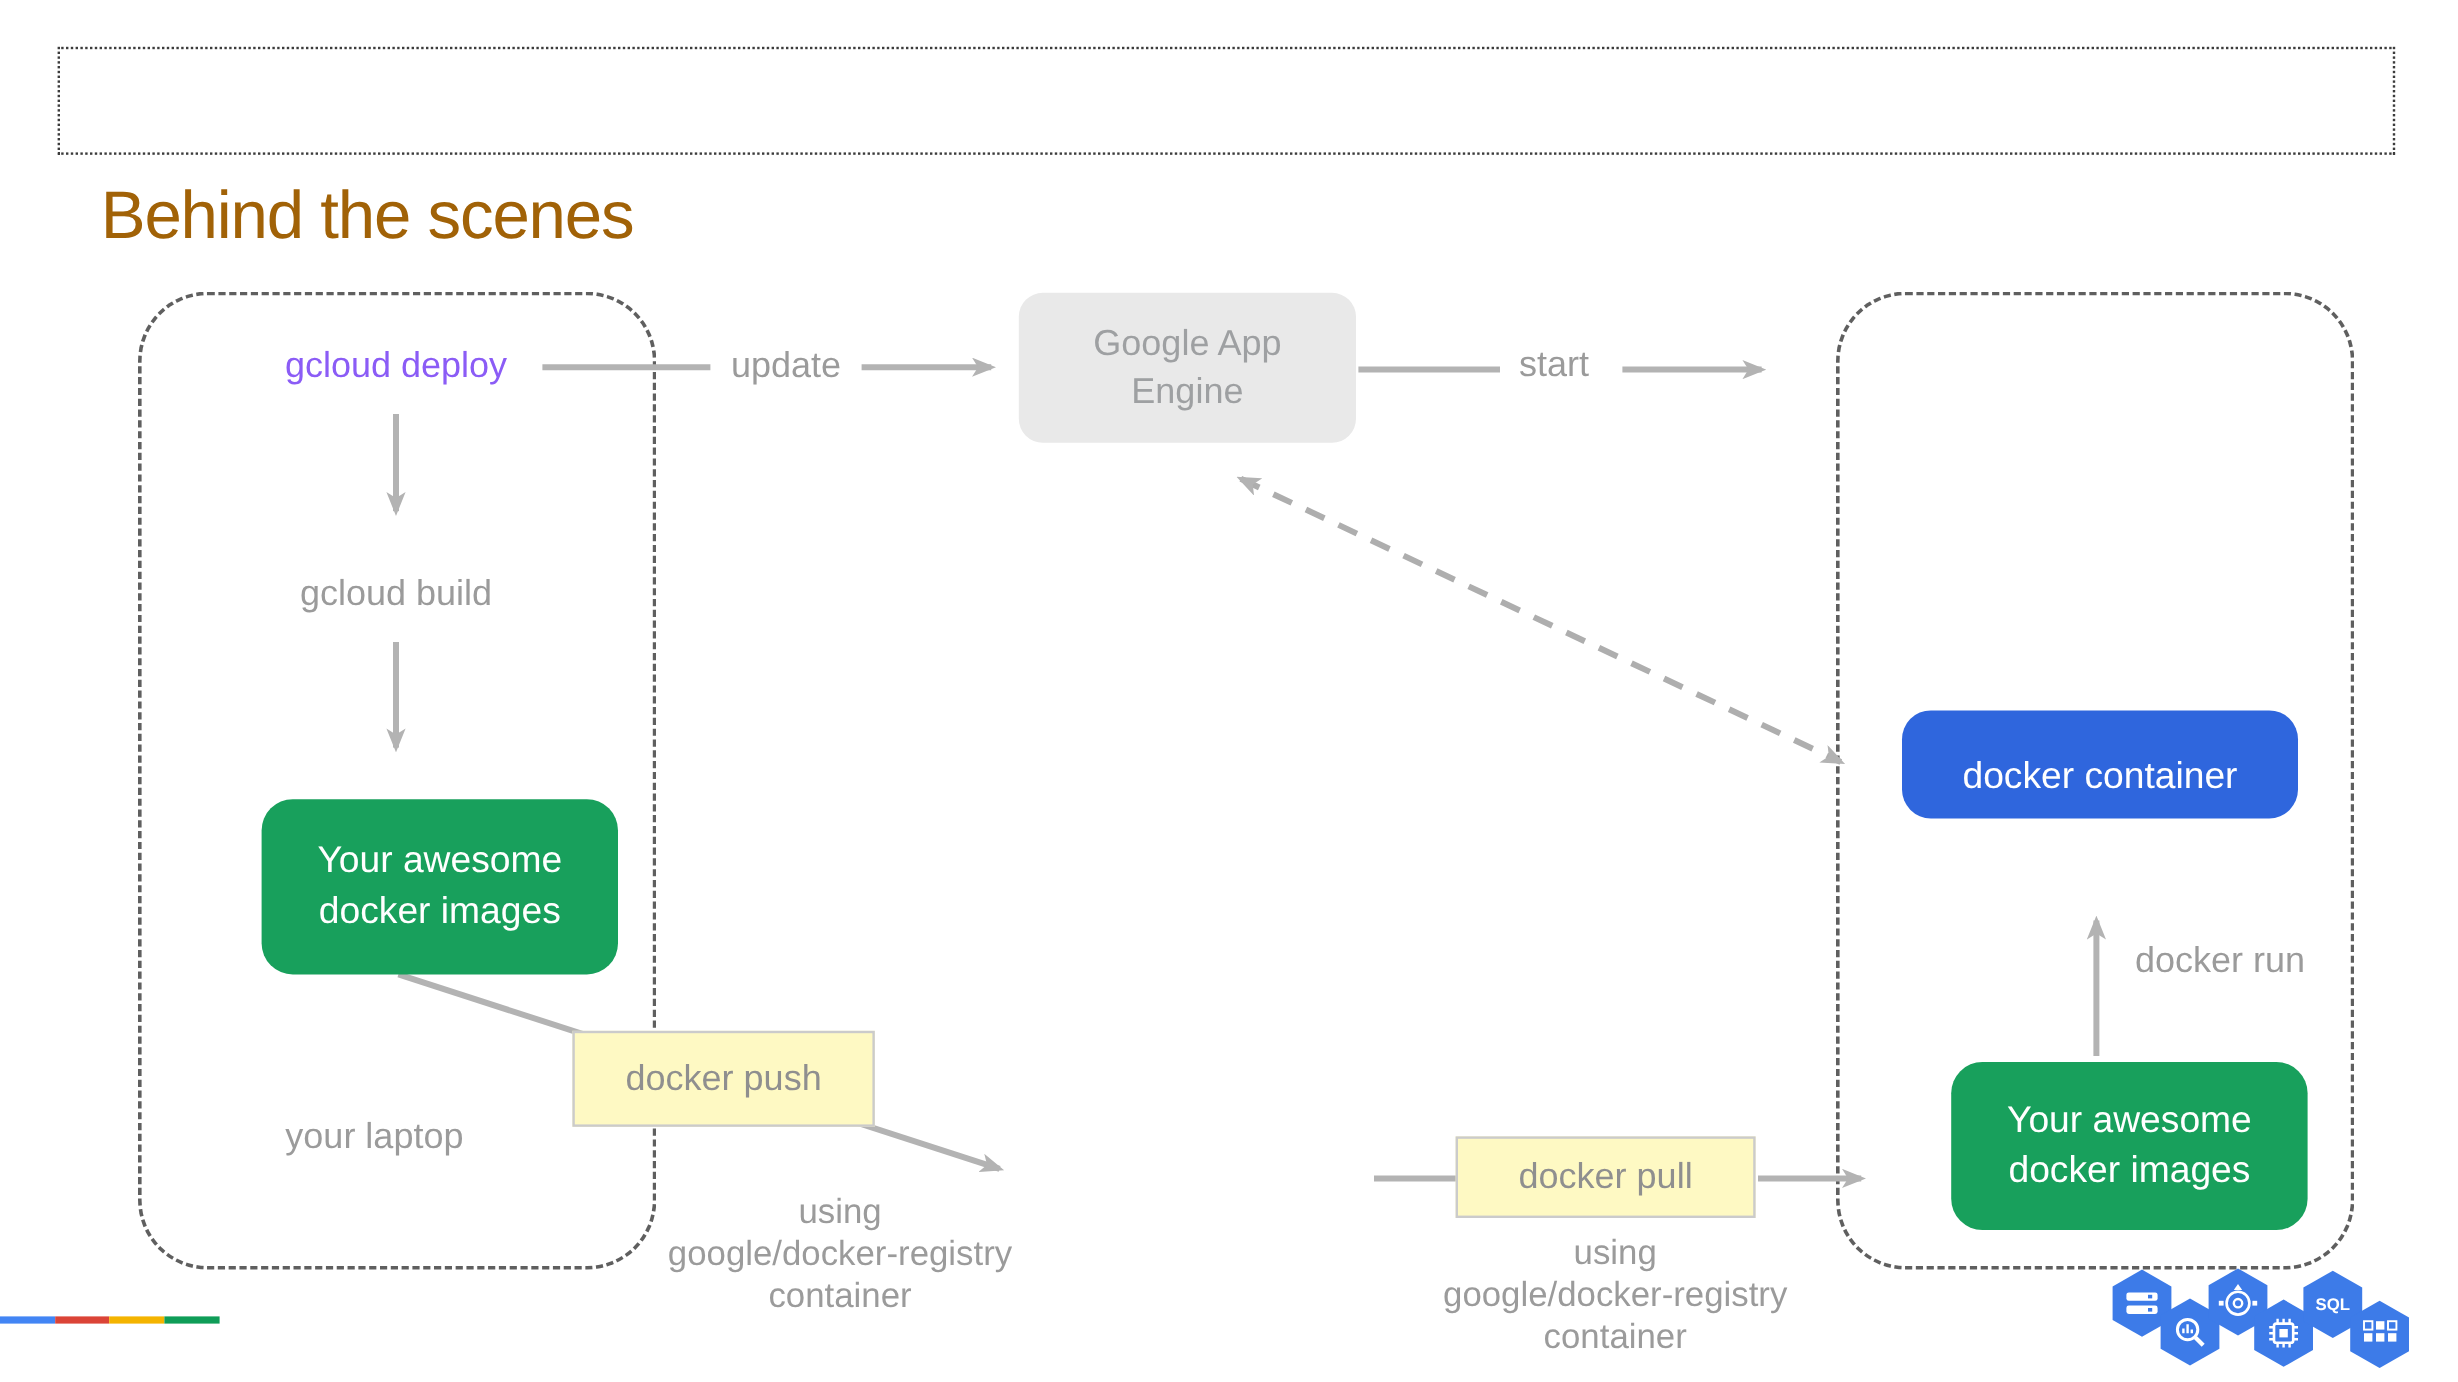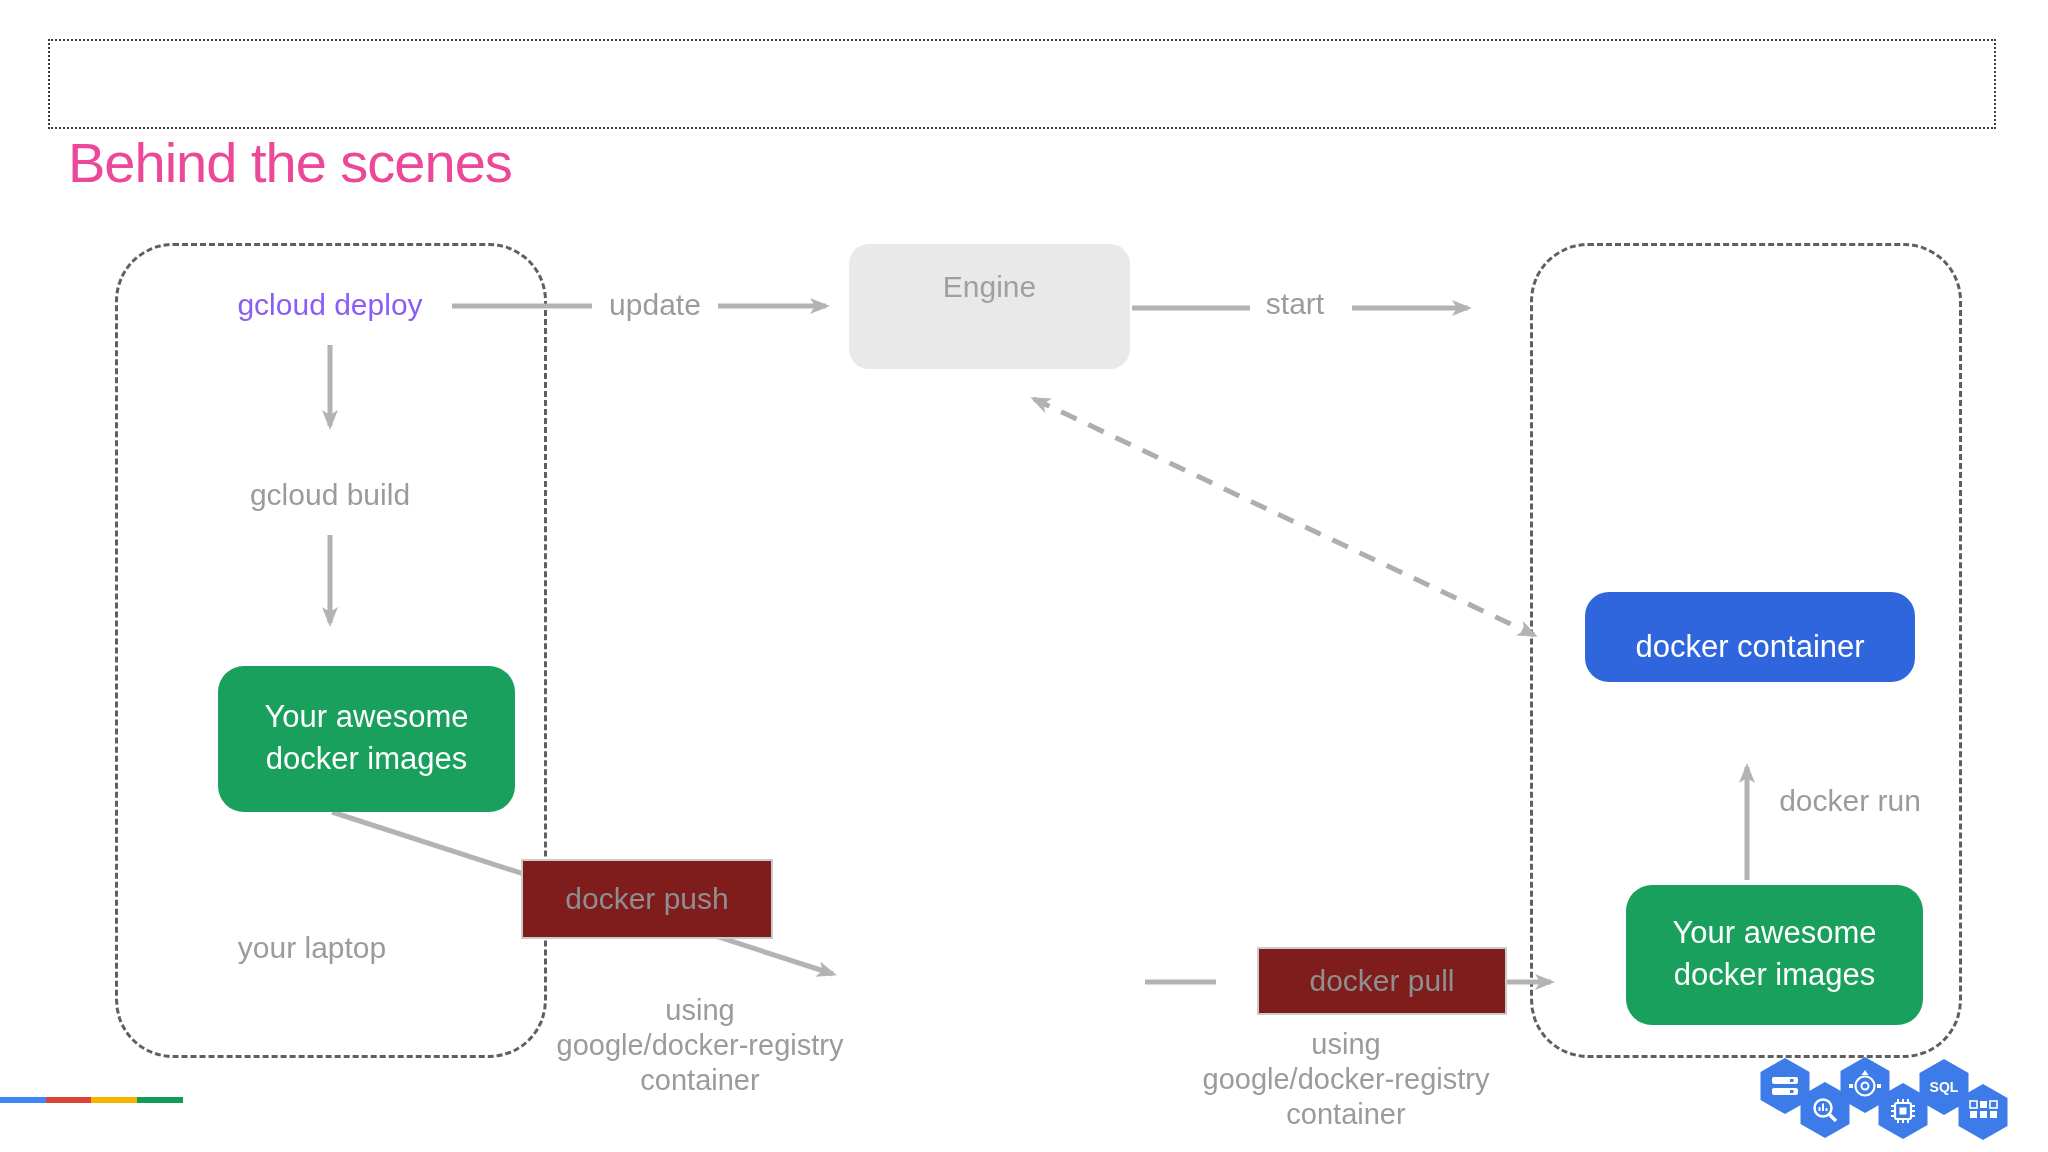--- a/index.html
+++ b/index.html
@@ -3,22 +3,22 @@
 <meta charset="utf-8">
 <style>
   html,body{margin:0;padding:0;background:#ffffff;}
   #slide{position:relative;width:2048px;height:1152px;background:#ffffff;overflow:hidden;
          font-family:"Liberation Sans",sans-serif;}
 
   
   .top-placeholder{position:absolute;left:48px;top:39px;width:1948px;height:90px;
                    border:2px dotted #3c3c3c;box-sizing:border-box;background:transparent;}
 
-  .slide-title{position:absolute;left:68px;top:130px;margin:0;font-size:56px;font-weight:400;
-               color:#ec4899;letter-spacing:-1px;}
+  .slide-title{position:absolute;left:68px;top:130px;margin:16px;font-size:56px;font-weight:400;
+               color:#a16207;letter-spacing:-1px;}
 
   
   .dashed-group{position:absolute;border:3px dashed #5f5f5f;border-radius:58px;
                 box-sizing:border-box;background:transparent;z-index:0;}
   .dashed-laptop{left:115px;top:243px;width:432px;height:815px;}
   .dashed-gce{left:1530px;top:243px;width:432px;height:815px;}
 
   #connectors{position:absolute;left:0;top:0;width:2048px;height:1152px;z-index:1;}
 
   .label{position:absolute;font-size:30px;color:#9b9b9b;text-align:center;white-space:nowrap;z-index:2;}
@@ -28,21 +28,21 @@
   .node{position:absolute;box-sizing:border-box;text-align:center;z-index:2;}
   .node .line{display:block;}
 
   .gae-box{left:849px;top:244px;width:281px;height:125px;background:#e9e9e9;border-radius:20px;
            color:#9ea0a2;font-size:30px;line-height:40px;padding-top:23px;}
   .green-box{background:#18a05c;border-radius:26px;color:#ffffff;font-size:31px;line-height:42px;margin-left:28px;}
   .green-left{left:190px;top:666px;width:297px;height:146px;padding-top:30px;}
   .green-right{left:1598px;top:885px;width:297px;height:140px;padding-top:27px;}
   .blue-box{left:1585px;top:592px;width:330px;height:90px;background:#2f66dd;border-radius:24px;
             color:#ffffff;font-size:31px;line-height:110px;}
-  .cmd-box{background:#7f1d1d;border:2px solid #cbcbcb;color:#8f8f8f;font-size:30px;margin-left:44px;}
+  .cmd-box{background:#fef9c3;border:2px solid #cbcbcb;color:#8f8f8f;font-size:30px;}
   .push-box{left:477px;top:859px;width:252px;height:80px;line-height:76px;}
   .pull-box{left:1213px;top:947px;width:250px;height:68px;line-height:64px;}
 
   .gce-title{left:1546px;top:306px;width:400px;font-size:31px;line-height:41px;color:#9b9b9b;
              white-space:normal;}
 
   
   .cylinder{position:absolute;left:865px;top:872px;width:280px;height:212px;z-index:2;}
   .cylinder svg{position:absolute;left:0;top:0;}
   .cylinder .cyl-text{position:absolute;left:0;top:92px;width:100%;text-align:center;
@@ -97,20 +97,21 @@
   <div class="node green-box green-left">
     <span class="line">Your awesome</span>
     <span class="line">docker images</span>
   </div>
 
   <div class="label" style="left:182px;top:931px;width:260px;">your laptop</div>
 
   <div class="label" style="left:575px;top:288px;width:160px;">update</div>
 
   <div class="node gae-box">
+    <span class="line">Google App</span>
     <span class="line">Engine</span>
   </div>
 
   <div class="label" style="left:1215px;top:287px;width:160px;">start</div>
 
   <div class="node cmd-box push-box">docker push</div>
 
   <div class="label multiline" style="left:520px;top:993px;width:360px;">
     <div>using</div>
     <div>google/docker-registry</div>

